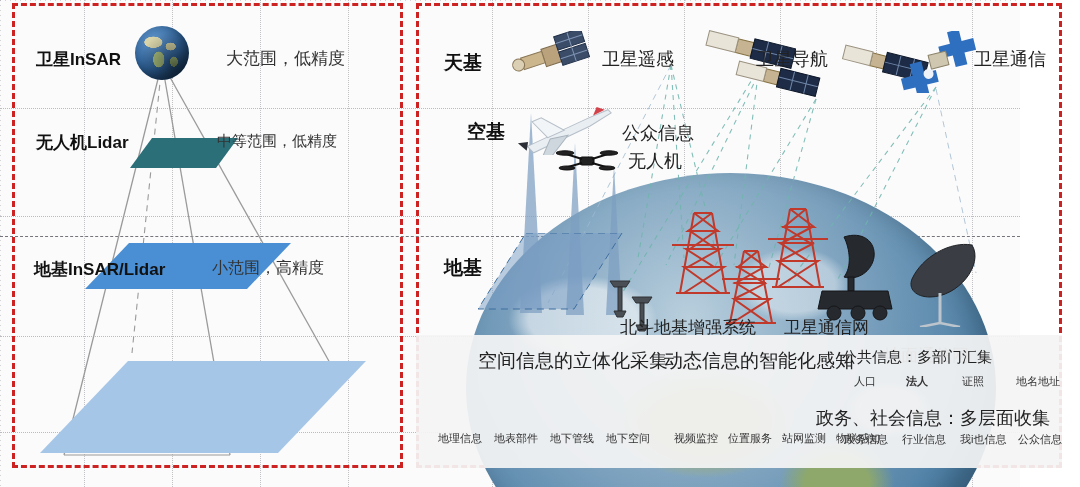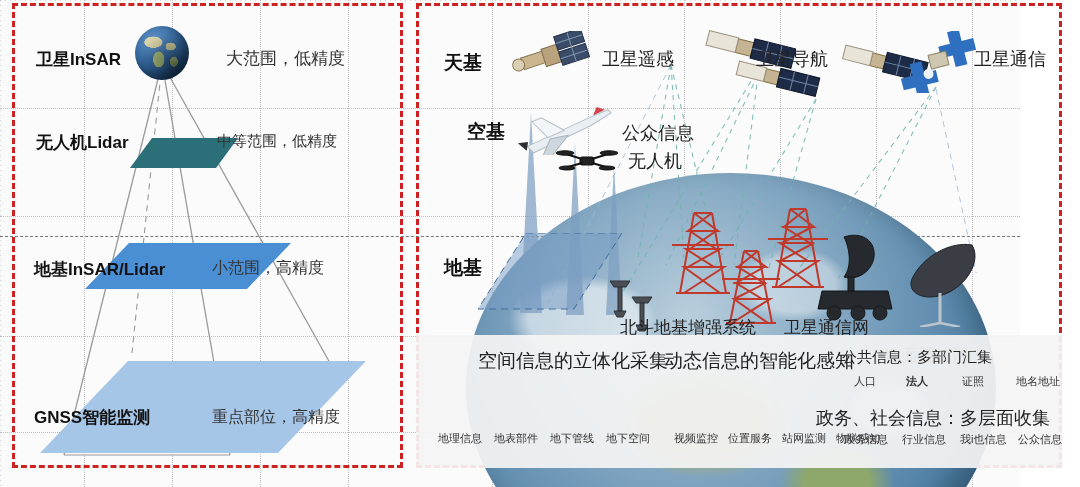--- a/index.html
+++ b/index.html
@@ -114,22 +114,20 @@
 
     <svg style="position:absolute;left:73px;top:240px;" width="210" height="50">
       <polygon points="44,0 206,0 162,46 0,46" fill="#4a8fd4"></polygon>
     </svg>
     <div class="lbl-left" style="left:22px;top:255px;font-size:17px;">地基InSAR/Lidar</div>
     <div class="lbl-right" style="left:200px;top:255px;font-size:16px;">小范围，高精度</div>
 
     <svg style="position:absolute;left:28px;top:358px;" width="330" height="95">
       <polygon points="88,0 326,0 238,92 0,92" fill="#a6c6e8"></polygon>
     </svg>
-    <div class="lbl-left" style="left:22px;top:403px;font-size:17px;">GNSS智能监测</div>
-    <div class="lbl-right" style="left:200px;top:404px;font-size:16px;">重点部位，高精度</div>
   </div>
 
   <div class="redbox" style="left:416px;top:3px;width:646px;height:465px;"></div>
 
   <div id="rightpanel">
 
     <div class="earth" style="left:50px;top:170px;width:530px;height:430px;"></div>
 
     <svg style="position:absolute;left:0;top:0;" width="646" height="360">
       <g stroke="#6fb5ad" stroke-width="1.1" stroke-dasharray="5 5" fill="none" opacity=".85">

